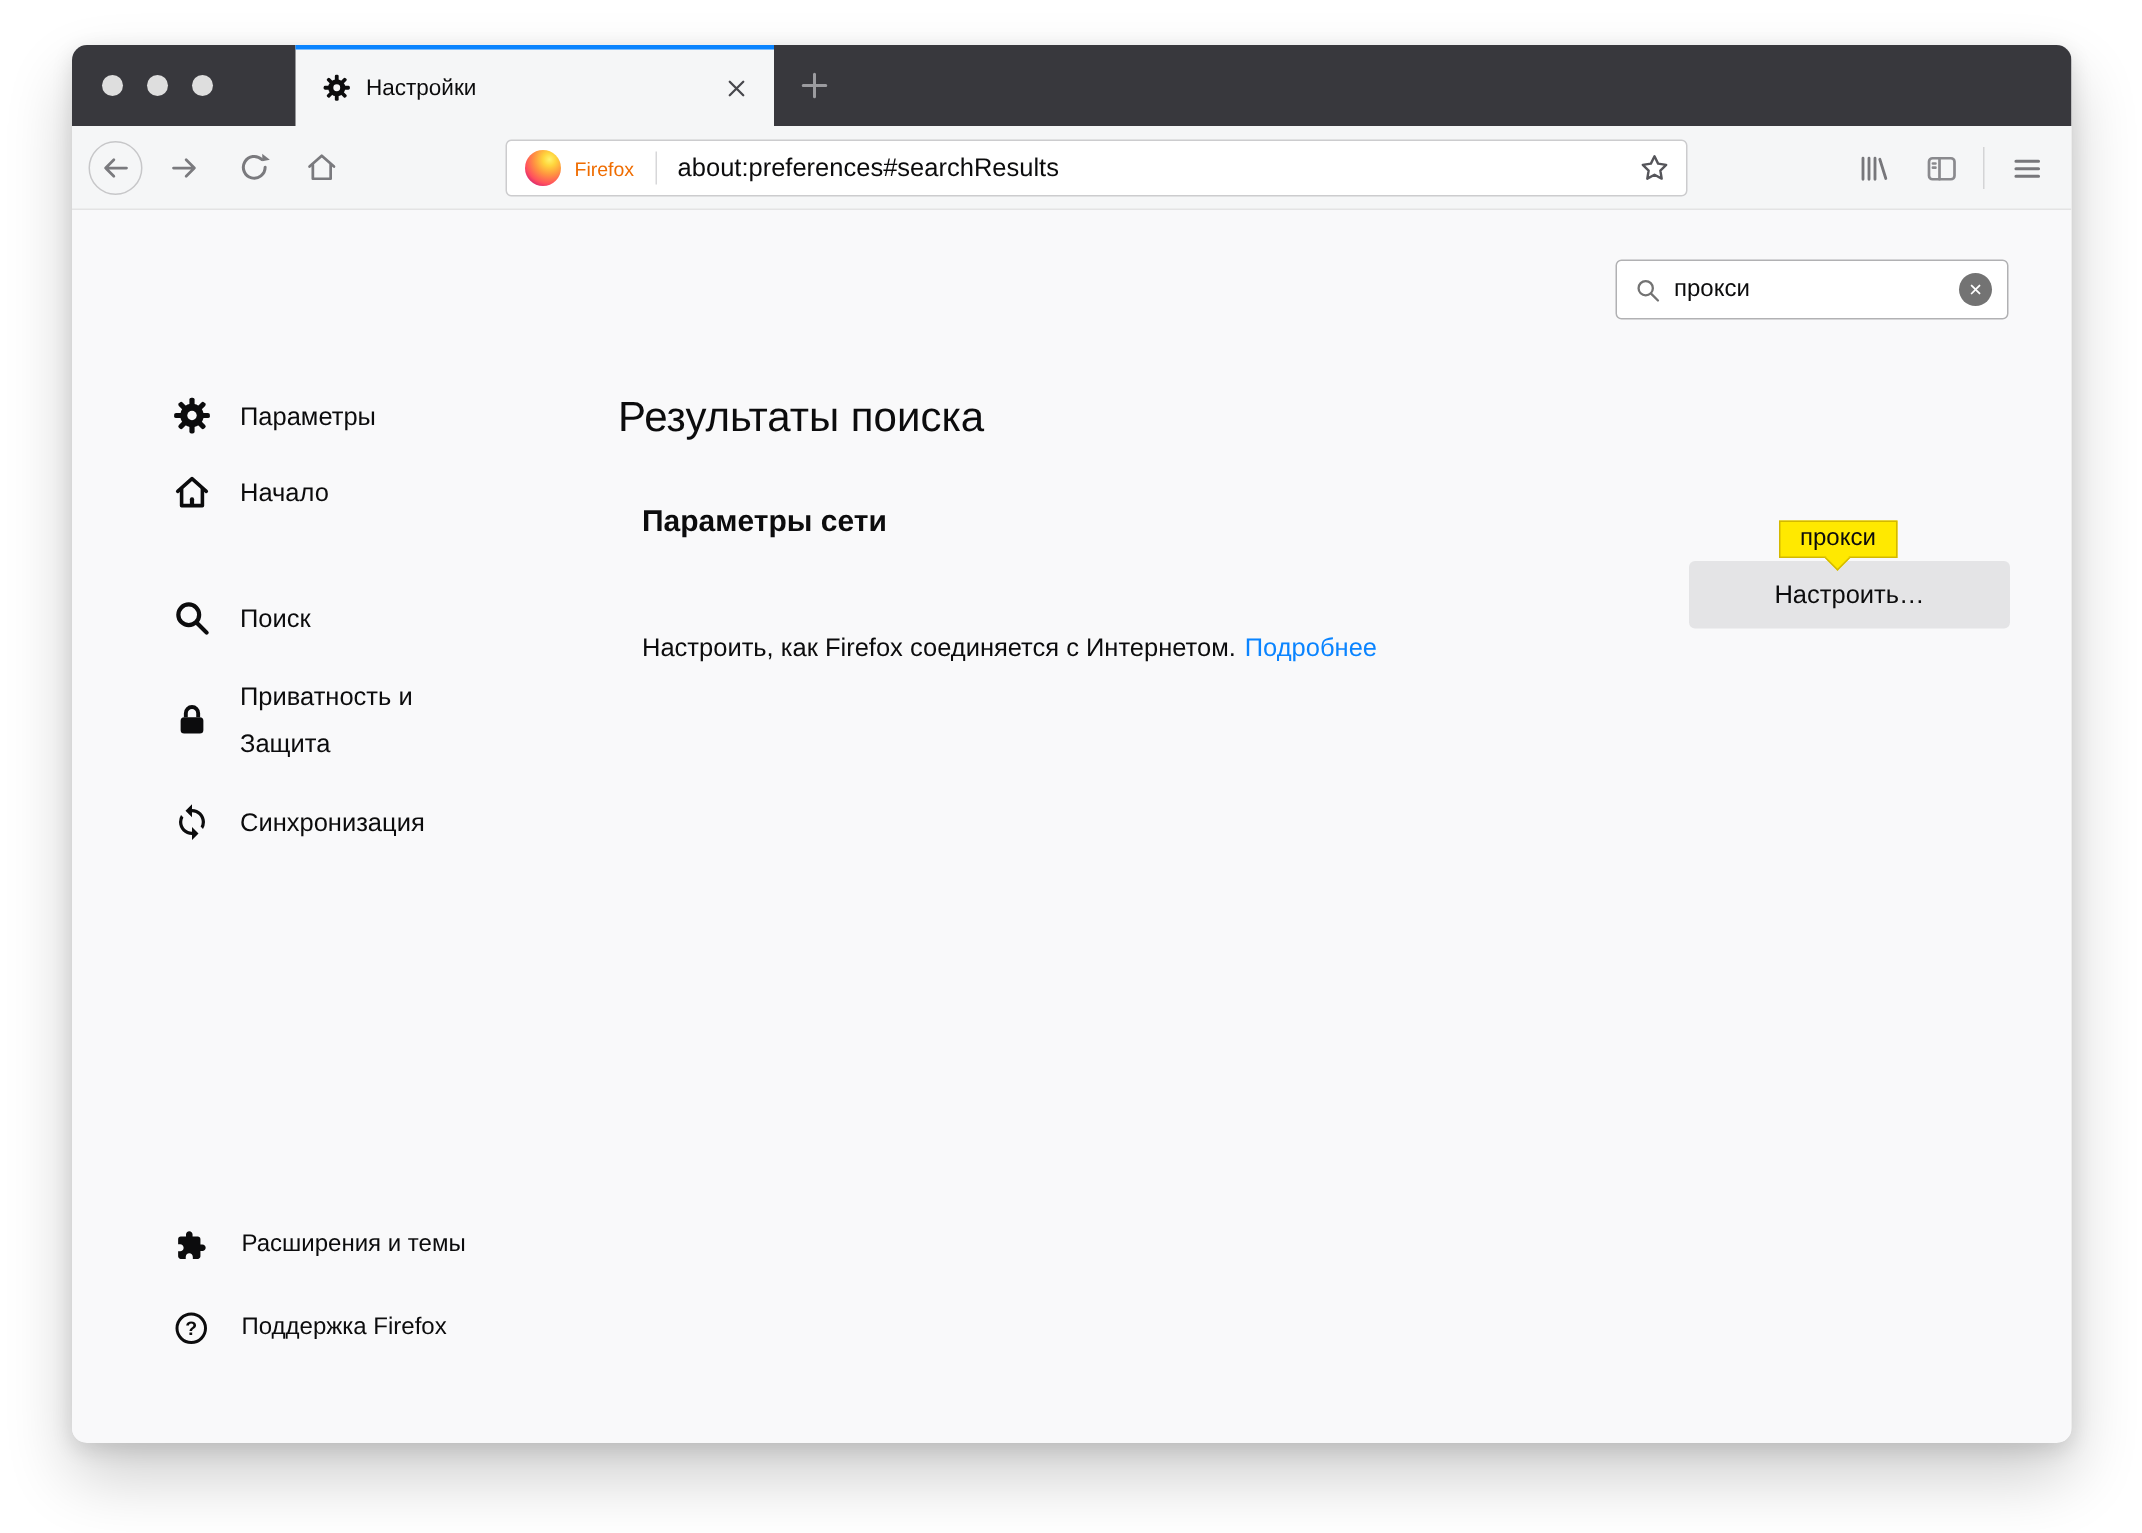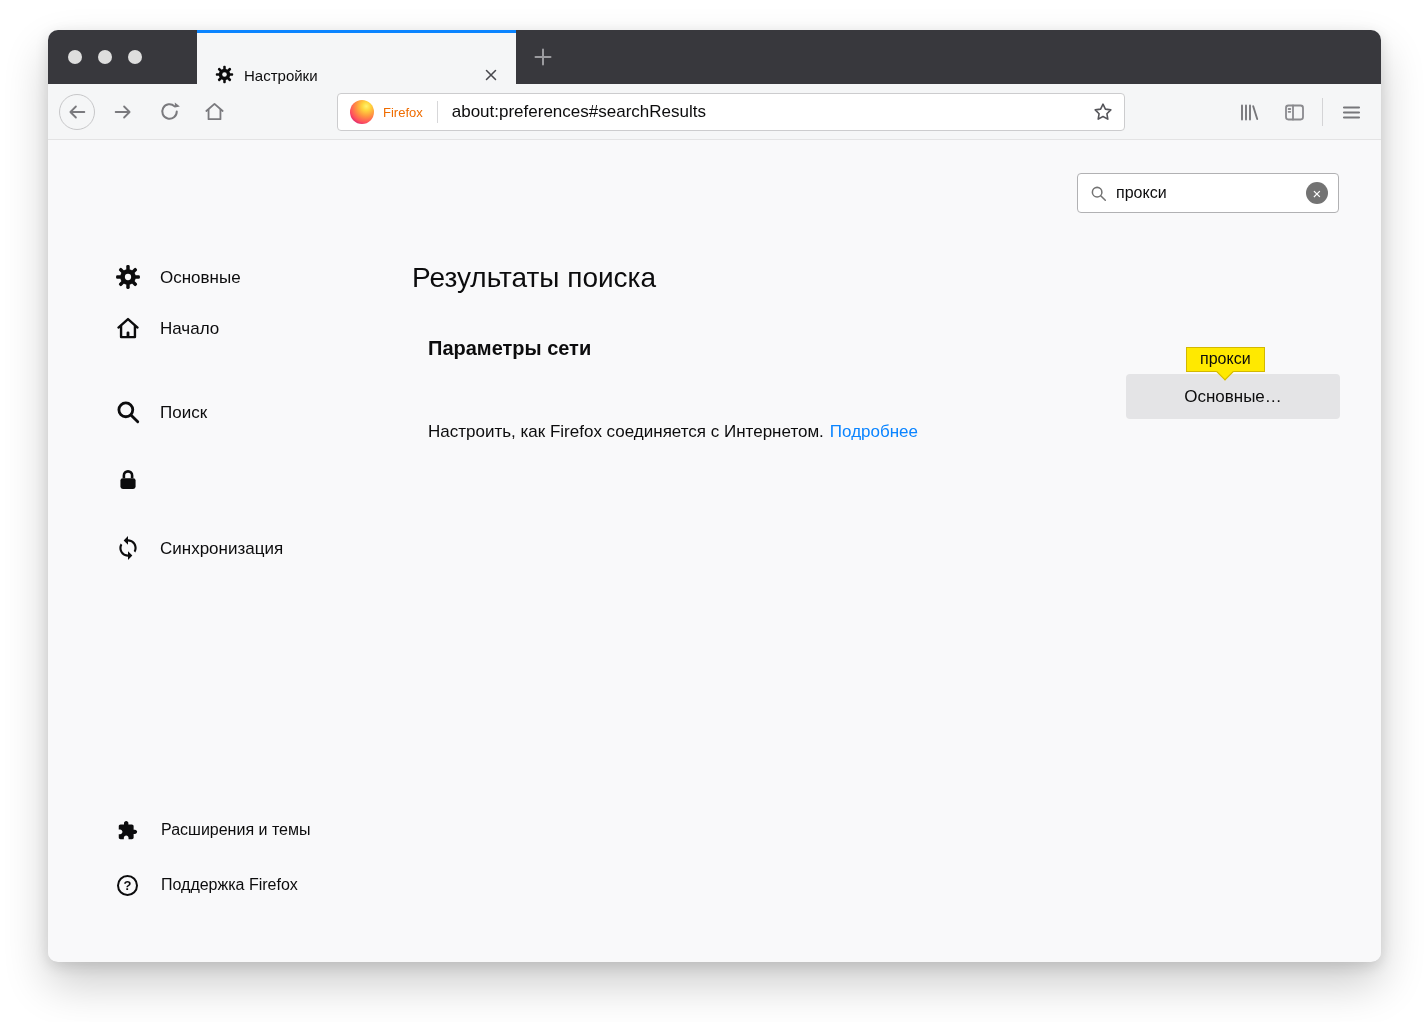--- a/index.html
+++ b/index.html
@@ -10,21 +10,21 @@
   
   .window { position:absolute; left:48px; top:30px; width:1333px; height:932px;
     border-radius:10px; overflow:hidden; background:#f9f9fa;
     box-shadow:0 22px 45px rgba(0,0,0,.20), 0 4px 14px rgba(0,0,0,.12); }
 
   
   .tabstrip { position:relative; height:54px; background:#38383d; }
   .traffic { position:absolute; left:20px; top:20px; display:flex; gap:16px; }
   .traffic .dot { width:14px; height:14px; border-radius:50%; background:#dedede; }
   .tab { position:absolute; left:149px; top:0; width:319px; height:54px;
-    background:#f5f6f7; border-top:3px solid #0a84ff; display:flex; align-items:flex-end;
+    background:#f5f6f7; border-top:3px solid #0a84ff; display:flex; align-items:center;
     padding:0 16px 0 18px; }
   .tab-favicon { width:19px; height:19px; color:#0c0c0d; flex:0 0 auto; --hole:#f5f6f7; }
   .tab-title { margin-left:10px; font-size:15px; color:#0c0c0d; flex:1 1 auto;
     white-space:nowrap; overflow:hidden; }
   .tab-close { width:18px; height:18px; color:#48484d; cursor:default; flex:0 0 auto; }
   .newtab-btn { position:absolute; left:484px; top:16px; width:22px; height:22px; color:#9b9b9f; }
 
   
   .navbar { position:relative; height:56px; background:#f5f6f7; border-bottom:1px solid #e3e3e4; }
   .nav-icon { position:absolute; color:#7a7a7e; }
@@ -203,21 +203,21 @@
           <span class="icn">
             <svg viewBox="0 0 24 24" fill="currentColor">
               <rect x="10.4" y="1" width="3.2" height="22" rx="1.2"></rect>
               <rect x="10.4" y="1" width="3.2" height="22" rx="1.2" transform="rotate(45 12 12)"></rect>
               <rect x="10.4" y="1" width="3.2" height="22" rx="1.2" transform="rotate(90 12 12)"></rect>
               <rect x="10.4" y="1" width="3.2" height="22" rx="1.2" transform="rotate(135 12 12)"></rect>
               <circle cx="12" cy="12" r="7.2"></circle>
               <circle cx="12" cy="12" r="2.9" fill="var(--hole,#f9f9fa)"></circle>
             </svg>
           </span>
-          <span class="lbl">Основные</span>
+          <span class="lbl">Параметры</span>
         </div>
 
         <div class="side-row row-home">
           <span class="icn">
             <svg viewBox="0 0 24 24" stroke="currentColor" stroke-width="2.2" stroke-linecap="round" stroke-linejoin="round" fill="none">
               <path d="M3.2 11.6 12 3.8l8.8 7.8"></path>
               <path d="M5.6 10.2V20.4h12.8V10.2"></path>
               <rect x="10.7" y="15.2" width="2.6" height="5.2" rx="1.2" fill="currentColor" stroke="none"></rect>
             </svg>
           </span>
@@ -234,20 +234,21 @@
           <span class="lbl">Поиск</span>
         </div>
 
         <div class="side-row row-privacy">
           <span class="icn">
             <svg viewBox="0 0 24 24">
               <rect x="5" y="10.3" width="14" height="10" rx="2.2" fill="currentColor"></rect>
               <path d="M8.2 10.3V7.8a3.8 3.8 0 0 1 7.6 0v2.5" fill="none" stroke="currentColor" stroke-width="2.4"></path>
             </svg>
           </span>
+          <span class="lbl">Приватность и Защита</span>
         </div>
 
         <div class="side-row row-sync">
           <span class="icn">
             <svg viewBox="0 0 24 24" fill="currentColor">
               <path d="M12 4V1L8 5l4 4V6c3.31 0 6 2.69 6 6 0 1.01-.25 1.97-.7 2.8l1.46 1.46A7.93 7.93 0 0 0 20 12c0-4.42-3.58-8-8-8zm0 14c-3.31 0-6-2.69-6-6 0-1.01.25-1.97.7-2.8L5.24 7.74A7.93 7.93 0 0 0 4 12c0 4.42 3.58 8 8 8v3l4-4-4-4v3z"></path>
             </svg>
           </span>
           <span class="lbl">Синхронизация</span>
         </div>
@@ -265,21 +266,21 @@
           <span class="q-circle">?</span>
           <span class="lbl">Поддержка Firefox</span>
         </div>
       </div>
 
       <div>
         <h1 class="page-title">Результаты поиска</h1>
         <h2 class="result-heading">Параметры сети</h2>
         <p class="result-desc"><span>Настроить, как Firefox соединяется с Интернетом.</span><a class="learn-link" href="#">Подробнее</a></p>
 
-        <button class="settings-btn">Основные…</button>
+        <button class="settings-btn">Настроить…</button>
 
         <div class="hl-tooltip">
           <span>прокси</span>
           <span class="tip"></span>
         </div>
       </div>
 
     </div>
   </div>
 </div>

